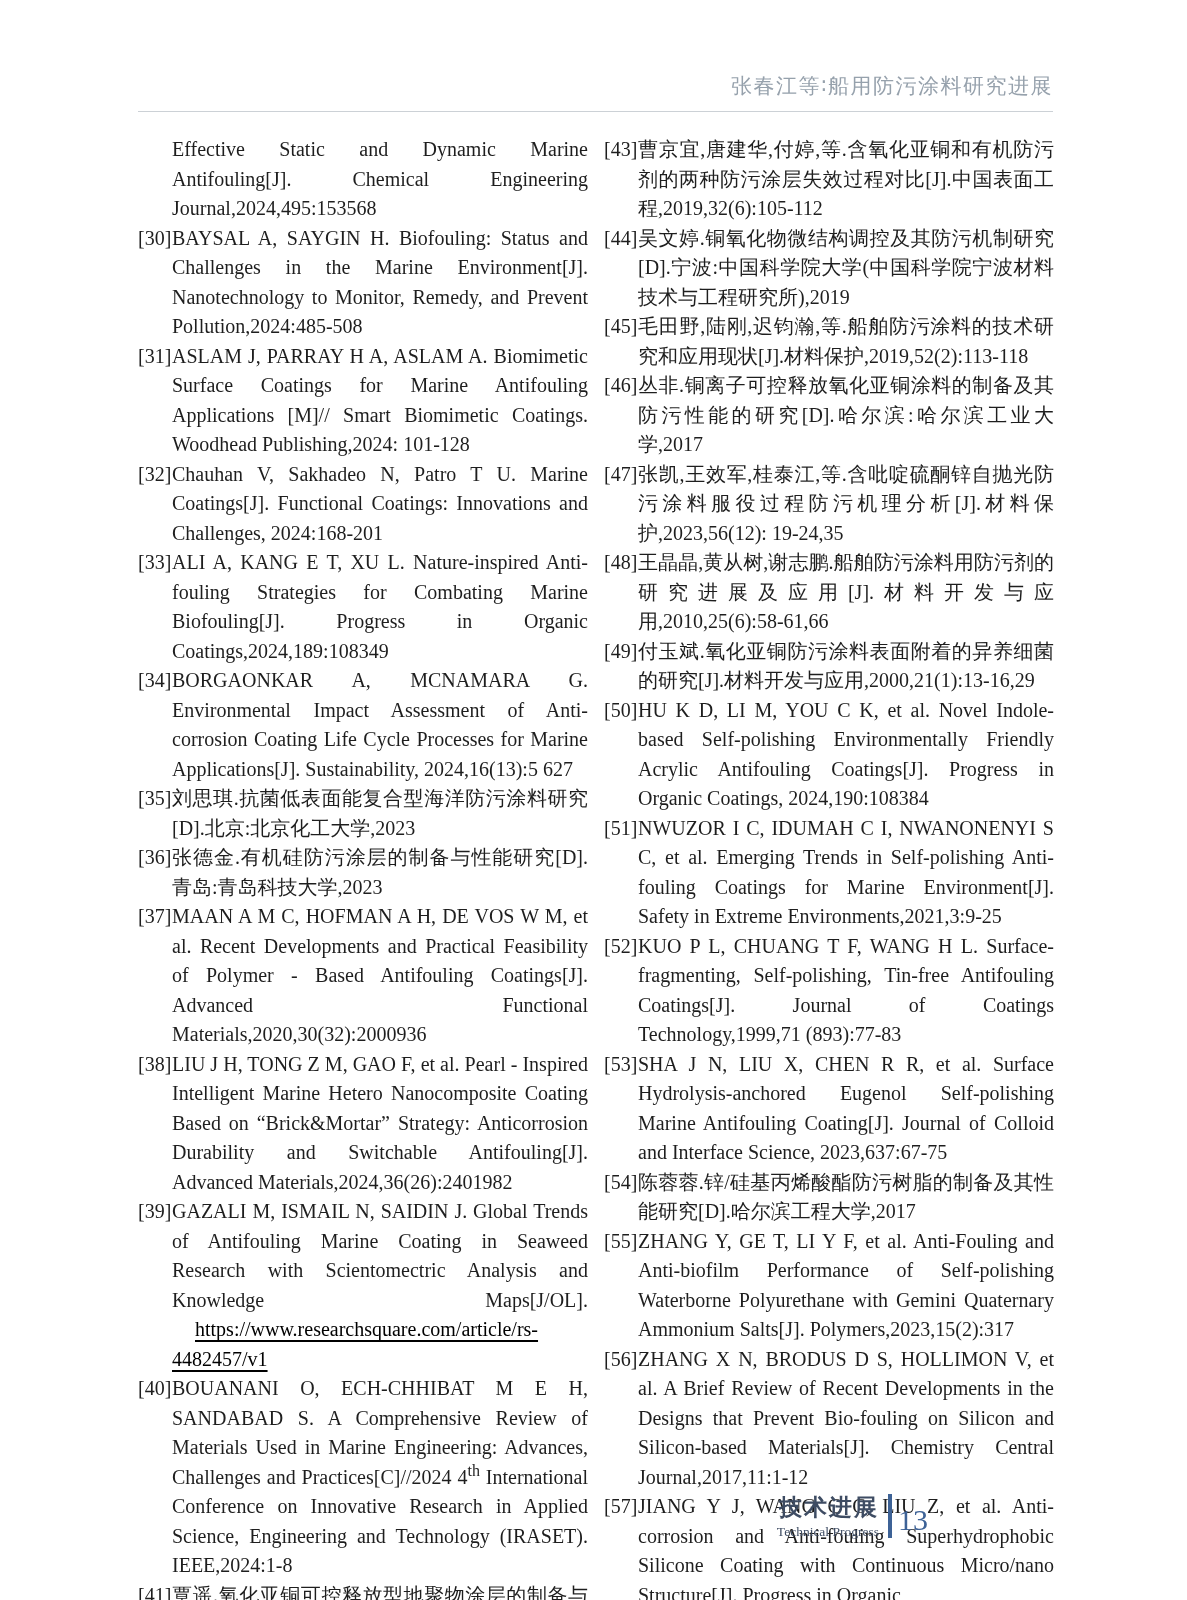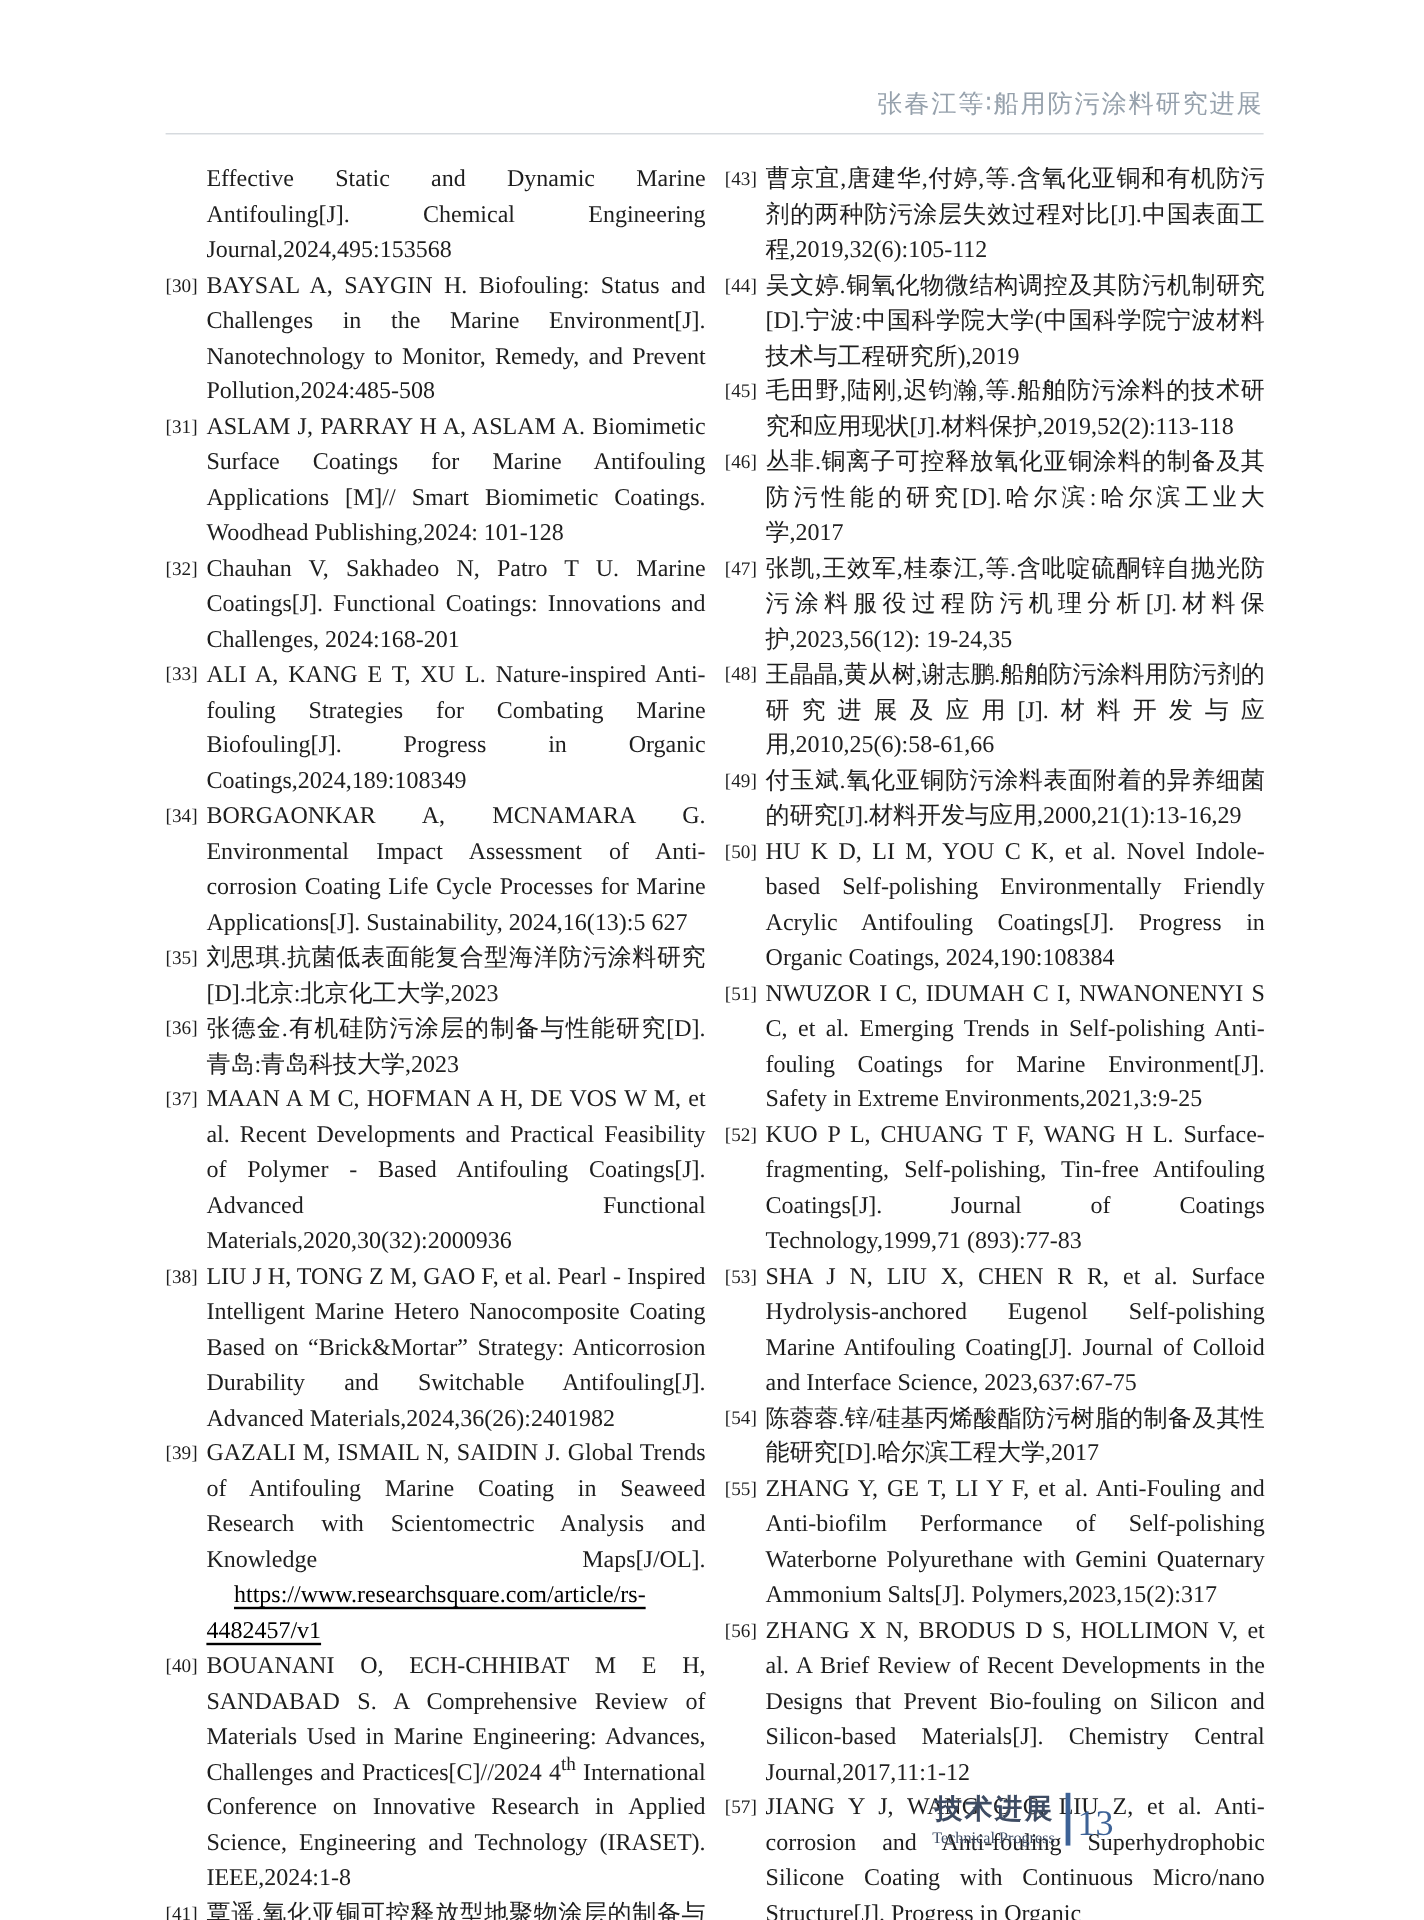--- a/index.html
+++ b/index.html
@@ -44,21 +44,21 @@
     flex: 0 0 450px;
   }
   .ref {
     display: flex;
     align-items: flex-start;
     justify-content: flex-end;
   }
   .ref-num {
     flex: 0 0 34px;
     width: 34px;
-    font-size: 16px;
+    font-size: 20px;
     line-height: 29.5px;
     white-space: nowrap;
   }
   .ref-body {
     flex: 1 1 auto;
     font-size: 20px;
     line-height: 29.5px;
     text-align: justify;
     overflow-wrap: anywhere;
   }

